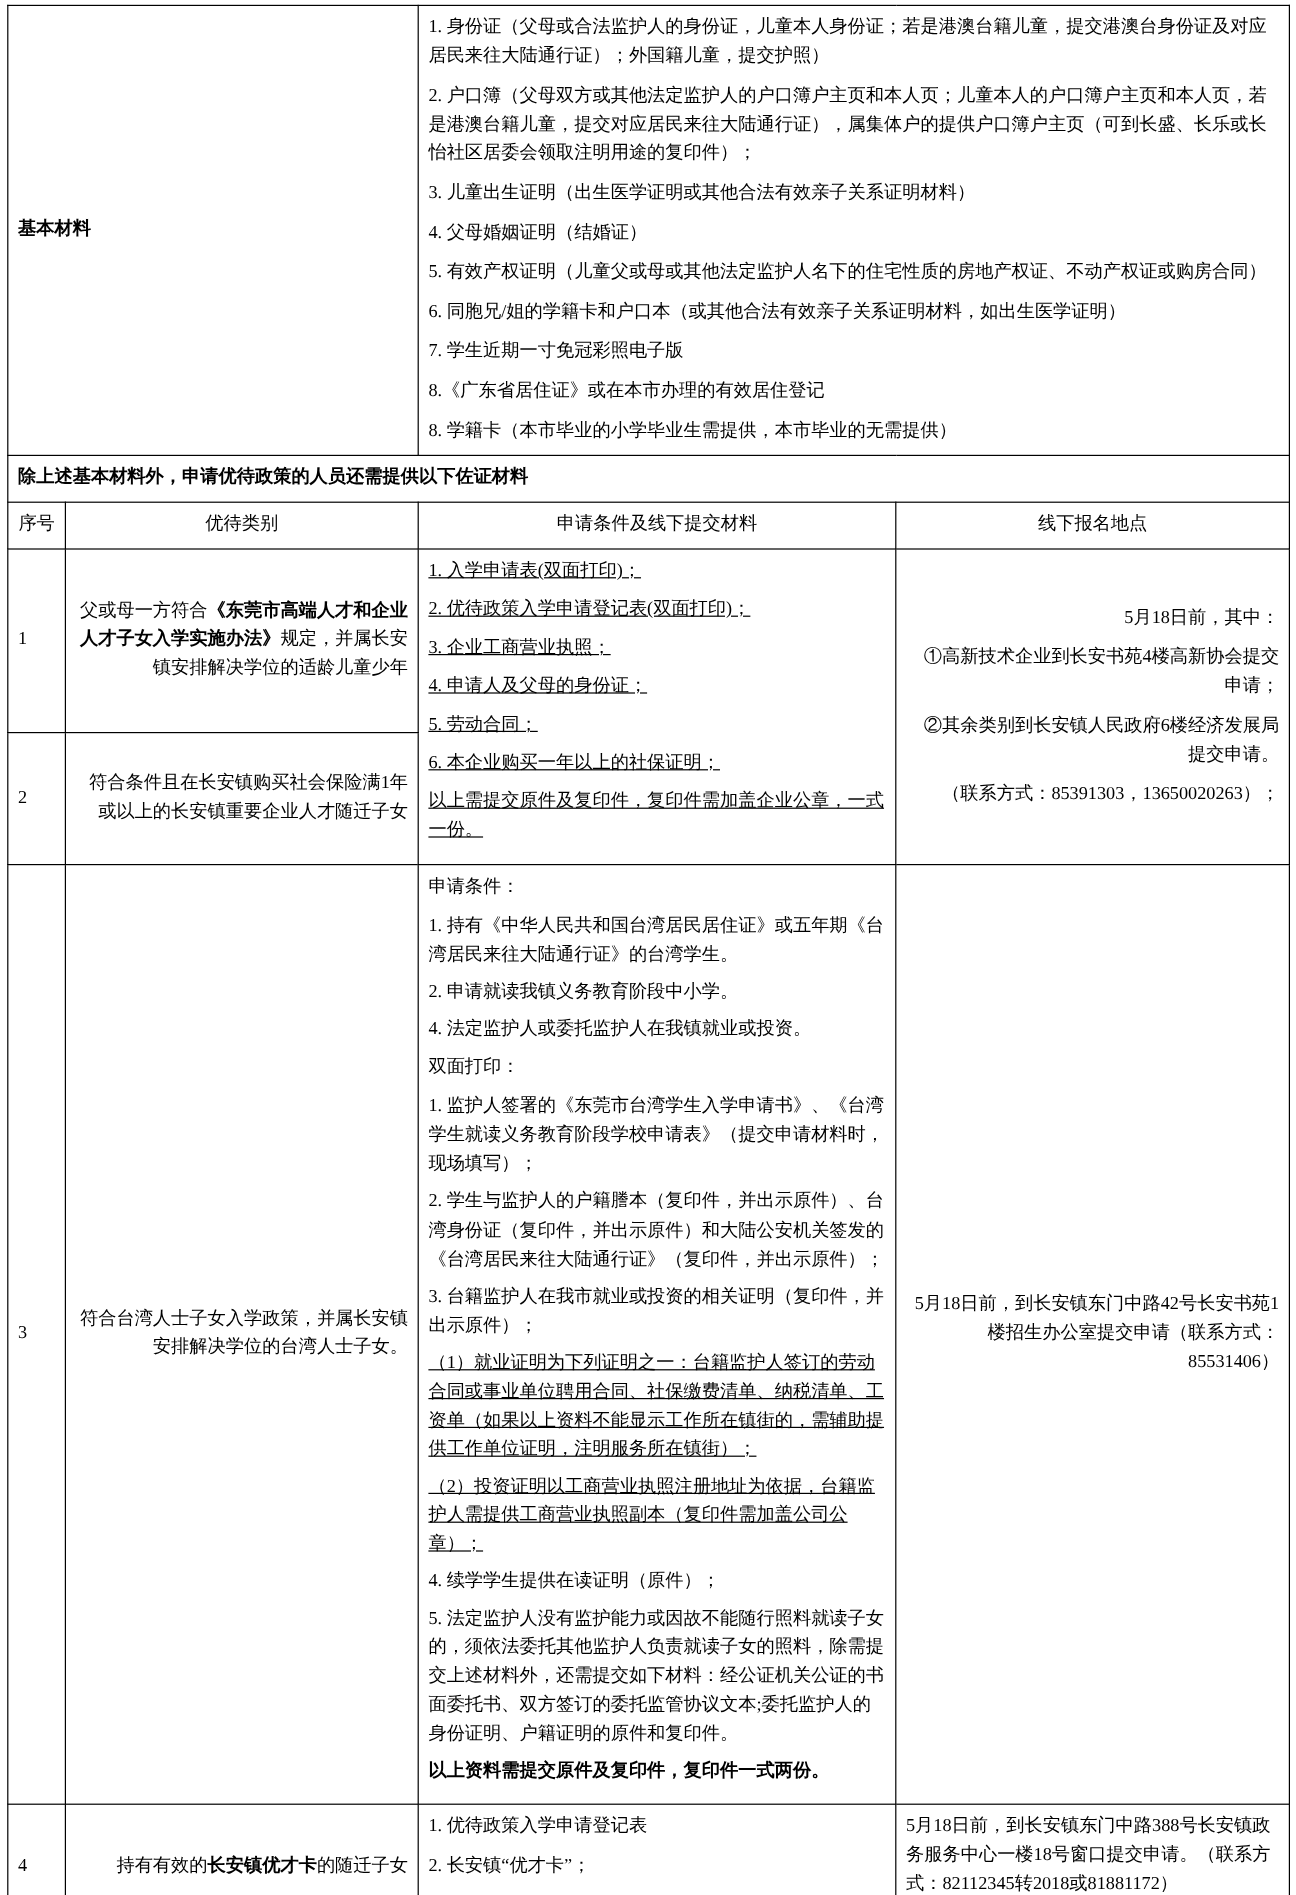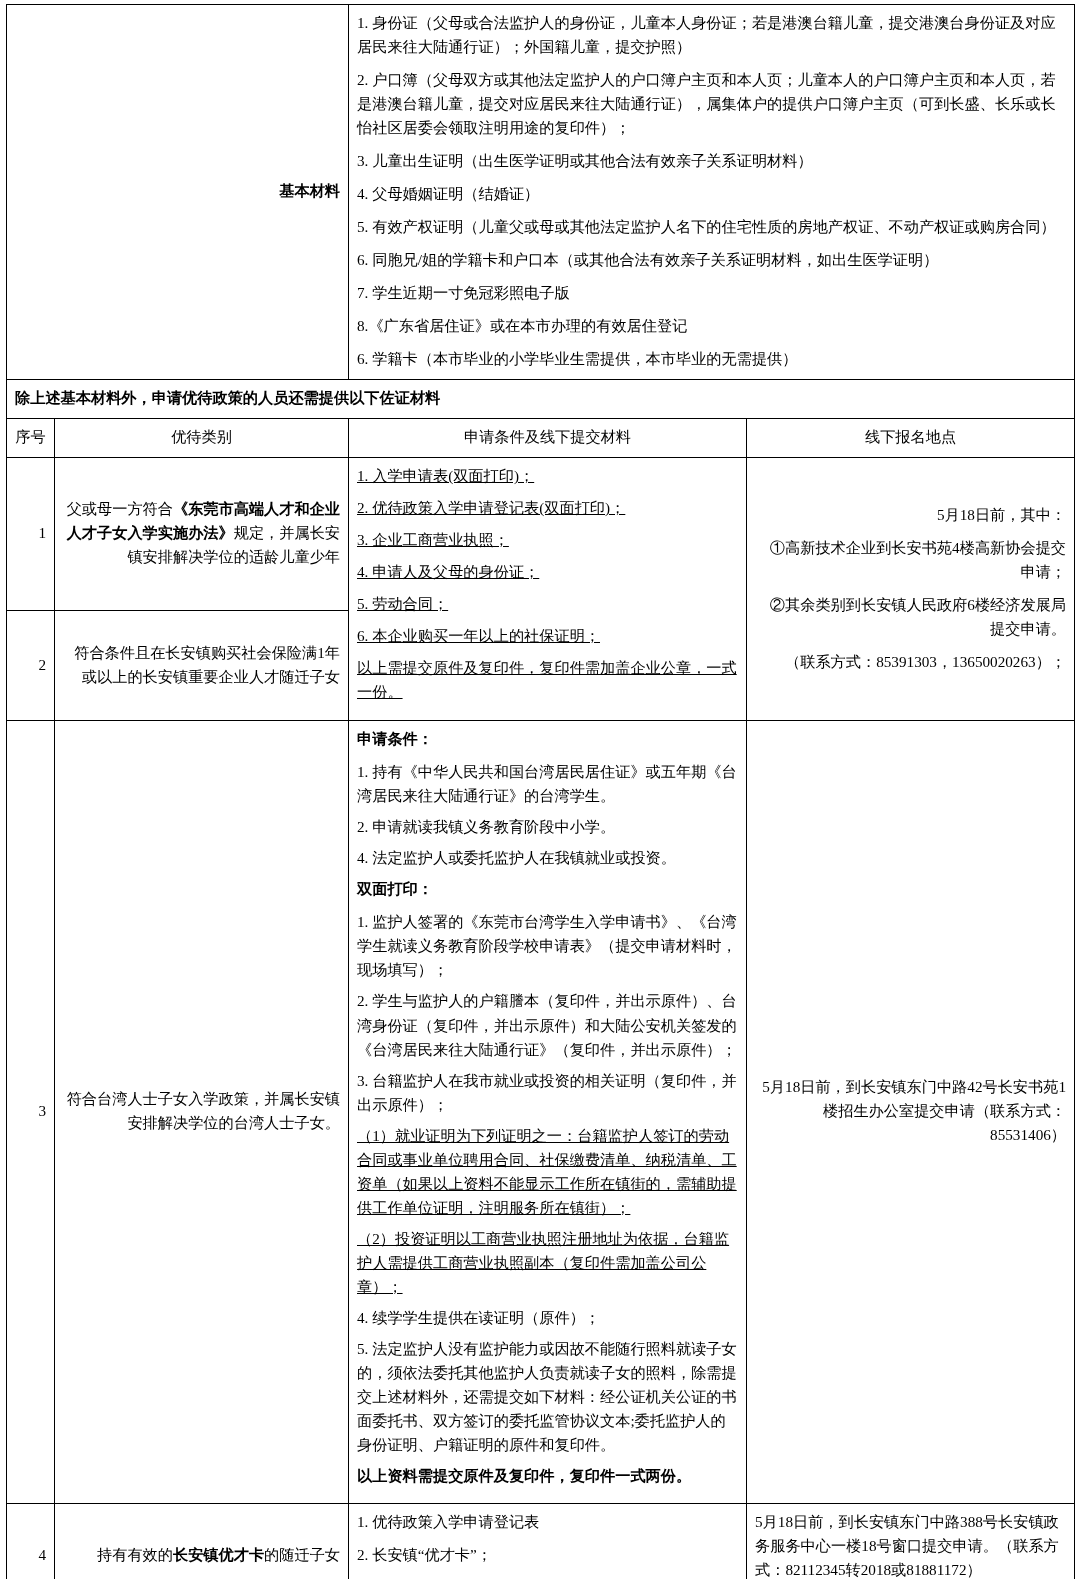--- a/index.html
+++ b/index.html
@@ -23,21 +23,21 @@
     table-layout: fixed;
   }
   table.doc td {
     border: 1px solid #000;
     vertical-align: top;
     padding: 6px 8px 8px 8px;
     font-size: 15.2px;
     line-height: 1.58;
   }
   .center-mid {
-    text-align: right;
+    text-align: left;
     vertical-align: middle !important;
   }
   .vmid { vertical-align: middle !important; text-align: right; }
   .bold { font-weight: bold; }
   p.li {
     margin: 0 0 9px 0;
     text-indent: 0;
     padding-left: 0;
   }
   p.li:last-child { margin-bottom: 0; }
@@ -57,21 +57,21 @@
     padding: 7px 8px;
   }
   .hdr td {
     text-align: center;
     font-weight: normal;
     font-size: 15.6px;
     vertical-align: middle;
     padding: 7px 6px;
   }
   .tight p.li { margin-bottom: 7px; }
-  .sub-bold { font-weight: bold; margin: 0 0 9px 0; }
+  .sub-bold { font-weight: normal; margin: 0 0 9px 0; }
   .cellpad-lg { padding: 10px 10px 10px 10px; }
   .smallgap p.li { margin-bottom: 8px; text-decoration: underline; }
 </style>
 </head>
 <body>
 
 <div class="page">
 
   <table class="doc">
     <colgroup>
@@ -86,21 +86,21 @@
       <td colspan="2" class="center-mid bold">基本材料</td>
       <td colspan="2" class="cellpad-lg">
         <p class="li hang">1. 身份证（父母或合法监护人的身份证，儿童本人身份证；若是港澳台籍儿童，提交港澳台身份证及对应居民来往大陆通行证）；外国籍儿童，提交护照）</p>
         <p class="li hang">2. 户口簿（父母双方或其他法定监护人的户口簿户主页和本人页；儿童本人的户口簿户主页和本人页，若是港澳台籍儿童，提交对应居民来往大陆通行证），属集体户的提供户口簿户主页（可到长盛、长乐或长怡社区居委会领取注明用途的复印件）；</p>
         <p class="li hang">3. 儿童出生证明（出生医学证明或其他合法有效亲子关系证明材料）</p>
         <p class="li hang">4. 父母婚姻证明（结婚证）</p>
         <p class="li hang">5. 有效产权证明（儿童父或母或其他法定监护人名下的住宅性质的房地产权证、不动产权证或购房合同）</p>
         <p class="li hang">6. 同胞兄/姐的学籍卡和户口本（或其他合法有效亲子关系证明材料，如出生医学证明）</p>
         <p class="li hang">7. 学生近期一寸免冠彩照电子版</p>
         <p class="li hang">8.《广东省居住证》或在本市办理的有效居住登记</p>
-        <p class="li hang">6. 学籍卡（本市毕业的小学毕业生需提供，本市毕业的无需提供）</p>
+        <p class="li hang">8. 学籍卡（本市毕业的小学毕业生需提供，本市毕业的无需提供）</p>
       </td>
     </tr>
 
     <tr class="note-row">
       <td colspan="4">除上述基本材料外，申请优待政策的人员还需提供以下佐证材料</td>
     </tr>
 
     <tr class="hdr">
       <td>序号</td>
       <td>优待类别</td>

